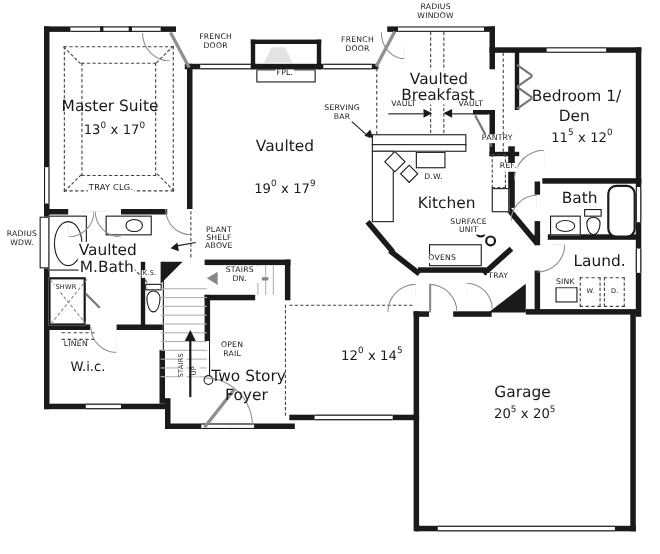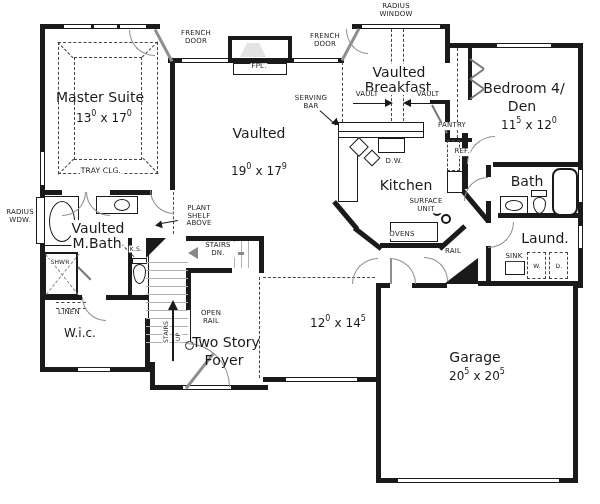--- a/index.html
+++ b/index.html
@@ -230,21 +230,21 @@
 
   <div class="lbl room" style="left:100px;top:97px">Master Suite</div>
   <div class="lbl dim" style="left:104px;top:118px"><span>13</span><sup>0</sup><span class="xsep">x</span><span>17</span><sup>0</sup></div>
 
   <div class="lbl room" style="left:259px;top:133px">Vaulted</div>
   <div class="lbl dim" style="left:259px;top:171px"><span>19</span><sup>0</sup><span class="xsep">x</span><span>17</span><sup>9</sup></div>
 
   <div class="lbl room bg" style="left:399px;top:72px">Vaulted</div>
   <div class="lbl room bg" style="left:398px;top:87px">Breakfast</div>
 
-  <div class="lbl room" style="left:524px;top:88px">Bedroom 4/</div>
+  <div class="lbl room" style="left:524px;top:88px">Bedroom 1/</div>
   <div class="lbl room" style="left:522px;top:106px">Den</div>
   <div class="lbl dim" style="left:529px;top:125px"><span>11</span><sup>5</sup><span class="xsep">x</span><span>12</span><sup>0</sup></div>
 
   <div class="lbl room" style="left:406px;top:185px">Kitchen</div>
   <div class="lbl room" style="left:527px;top:181px">Bath</div>
   <div class="lbl room" style="left:545px;top:238px">Laund.</div>
 
   <div class="lbl dim" style="left:338px;top:323px"><span>12</span><sup>0</sup><span class="xsep">x</span><span>14</span><sup>5</sup></div>
 
   <div class="lbl room" style="left:226px;top:342px">Two Story</div>
@@ -263,21 +263,21 @@
   <div class="lbl sm bg" style="left:259px;top:67px">FPL.</div>
   <div class="lbl sm w50" style="left:396px;top:11px">RADIUS WINDOW</div>
   <div class="lbl sm w40 bg" style="left:311px;top:103px">SERVING BAR</div>
   <div class="lbl sm bg" style="left:367px;top:95px">VAULT</div>
   <div class="lbl sm bg" style="left:428px;top:95px">VAULT</div>
   <div class="lbl sm bg" style="left:452px;top:126px">PANTRY</div>
   <div class="lbl sm bg" style="left:462px;top:152px">REF.</div>
   <div class="lbl sm bg" style="left:394px;top:162px">D.W.</div>
   <div class="lbl sm w40 bg" style="left:426px;top:206px">SURFACE UNIT</div>
   <div class="lbl sm bg" style="left:402px;top:235px">OVENS</div>
-  <div class="lbl sm bg" style="left:453px;top:252px">RAIL</div>
+  <div class="lbl sm bg" style="left:453px;top:252px">TRAY</div>
   <div class="lbl sm bg" style="left:514px;top:257px">SINK</div>
   <div class="lbl tiny" style="left:537px;top:266px">W.</div>
   <div class="lbl tiny" style="left:559px;top:266px">D.</div>
   <div class="lbl sm" style="left:20px;top:217px;width:36px;white-space:normal">RADIUS WDW.</div>
   <div class="lbl tiny bg" style="left:136px;top:249px">K.S.</div>
   <div class="lbl tiny bg" style="left:60px;top:262px">SHWR</div>
   <div class="lbl sm bg" style="left:69px;top:313px">LINEN</div>
   <div class="lbl sm w40 bg" style="left:199px;top:217px">PLANT SHELF ABOVE</div>
   <div class="lbl sm w40 bg" style="left:218px;top:250px">STAIRS DN.</div>
   <div class="lbl sm w40 bg" style="left:211px;top:318px">OPEN RAIL</div>

